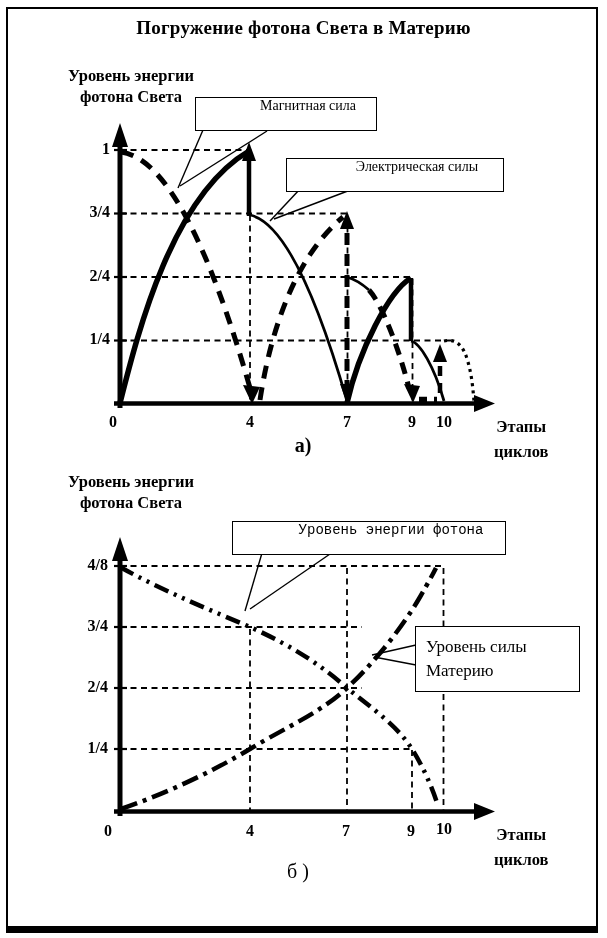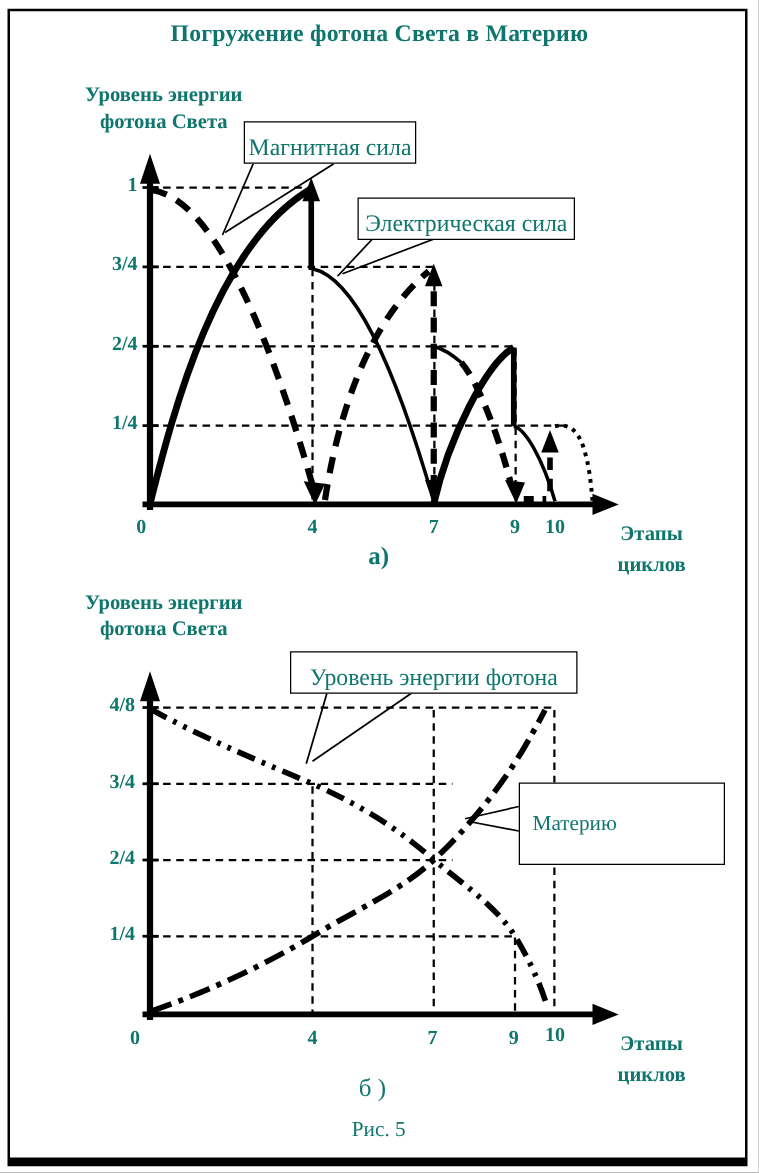--- a/index.html
+++ b/index.html
@@ -1,27 +1,27 @@
 <!DOCTYPE html>
 <html><head>
 <meta charset="utf-8">
 <style>
   html,body{margin:0;padding:0;background:#888;}
   .page{position:relative;width:607px;height:938px;background:#ffffff;overflow:hidden;
-        font-family:"Liberation Serif", serif;color:#0f766e;}
+        font-family:"Liberation Serif", serif;color:#000000;}
   .frame{position:absolute;left:6px;top:7px;right:9px;bottom:5px;
          border:2.5px solid #000;border-bottom-width:7px;pointer-events:none;}
   .abs{position:absolute;}
   .bold{font-weight:bold;}
   .title{left:0;top:17px;width:607px;text-align:center;font-size:19px;font-weight:bold;letter-spacing:.2px;}
   .axis-title{font-size:16.5px;font-weight:bold;line-height:21px;white-space:nowrap;text-align:center;}
   .ytick{width:40px;text-align:right;font-size:16px;font-weight:bold;}
   .xtick{width:34px;text-align:center;font-size:16px;font-weight:bold;}
-  .callout{background:#fff;border:1.6px solid #000;display:flex;align-items:flex-end;
-           justify-content:center;font-size:19px;white-space:nowrap;z-index:3;}
+  .callout{background:#fff;border:1.6px solid #000;display:flex;align-items:flex-start;
+           justify-content:center;font-size:14px;white-space:nowrap;z-index:3;padding-left:44px;}
   .callout.left{justify-content:flex-start;padding-left:10px;line-height:24px;
                 flex-direction:column;align-items:flex-start;justify-content:center;}
   .caption{font-size:20px;text-align:center;}
   svg{position:absolute;left:0;top:0;z-index:1;}
   .txt{z-index:2;}
 </style>
 </head>
 <body>
 
 <div class="page">
@@ -143,21 +143,21 @@
 
   <div class="abs txt axis-title" style="left:494px;top:414px;line-height:25px;">
     <div>Этапы</div>
     <div>циклов</div>
   </div>
 
   <div class="abs callout" style="left:195px;top:97px;width:136px;height:32px;">
     <span>Магнитная сила</span>
   </div>
   <div class="abs callout" style="left:286px;top:158px;width:172px;height:32px;">
-    <span>Электрическая сила</span>
+    <span>Электрическая силы</span>
   </div>
 
   <div class="abs txt caption bold" style="left:268px;top:434px;width:70px;">а)</div>
 
   <div class="abs txt axis-title" style="left:68px;top:471px;">
     <div>Уровень энергии</div>
     <div>фотона Света</div>
   </div>
   <div class="abs txt ytick" style="left:64px;width:44px;top:556px;">4/8</div>
   <div class="abs txt ytick" style="left:64px;width:44px;top:617px;">3/4</div>
@@ -168,22 +168,22 @@
   <div class="abs txt xtick" style="left:233px;top:822px;">4</div>
   <div class="abs txt xtick" style="left:329px;top:822px;">7</div>
   <div class="abs txt xtick" style="left:394px;top:822px;">9</div>
   <div class="abs txt xtick" style="left:427px;top:820px;">10</div>
 
   <div class="abs txt axis-title" style="left:494px;top:822px;line-height:25px;">
     <div>Этапы</div>
     <div>циклов</div>
   </div>
 
-  <div class="abs callout" style="left:232px;top:521px;width:228px;height:32px;">
+  <div class="abs callout" style="left:232px;top:521px;width:228px;height:32px;font-family:Liberation Mono, monospace;">
     <span>Уровень энергии фотона</span>
   </div>
   <div class="abs callout left" style="left:415px;top:626px;width:153px;height:64px;font-size:17px;">
+    <div>Уровень силы</div>
     <div>Материю</div>
   </div>
 
   <div class="abs txt caption" style="left:258px;top:860px;width:80px;">б )</div>
-  <div class="abs txt" style="left:233px;top:894px;width:140px;text-align:center;font-size:17px;">Рис. 5</div>
 </div>
 
 </body></html>

